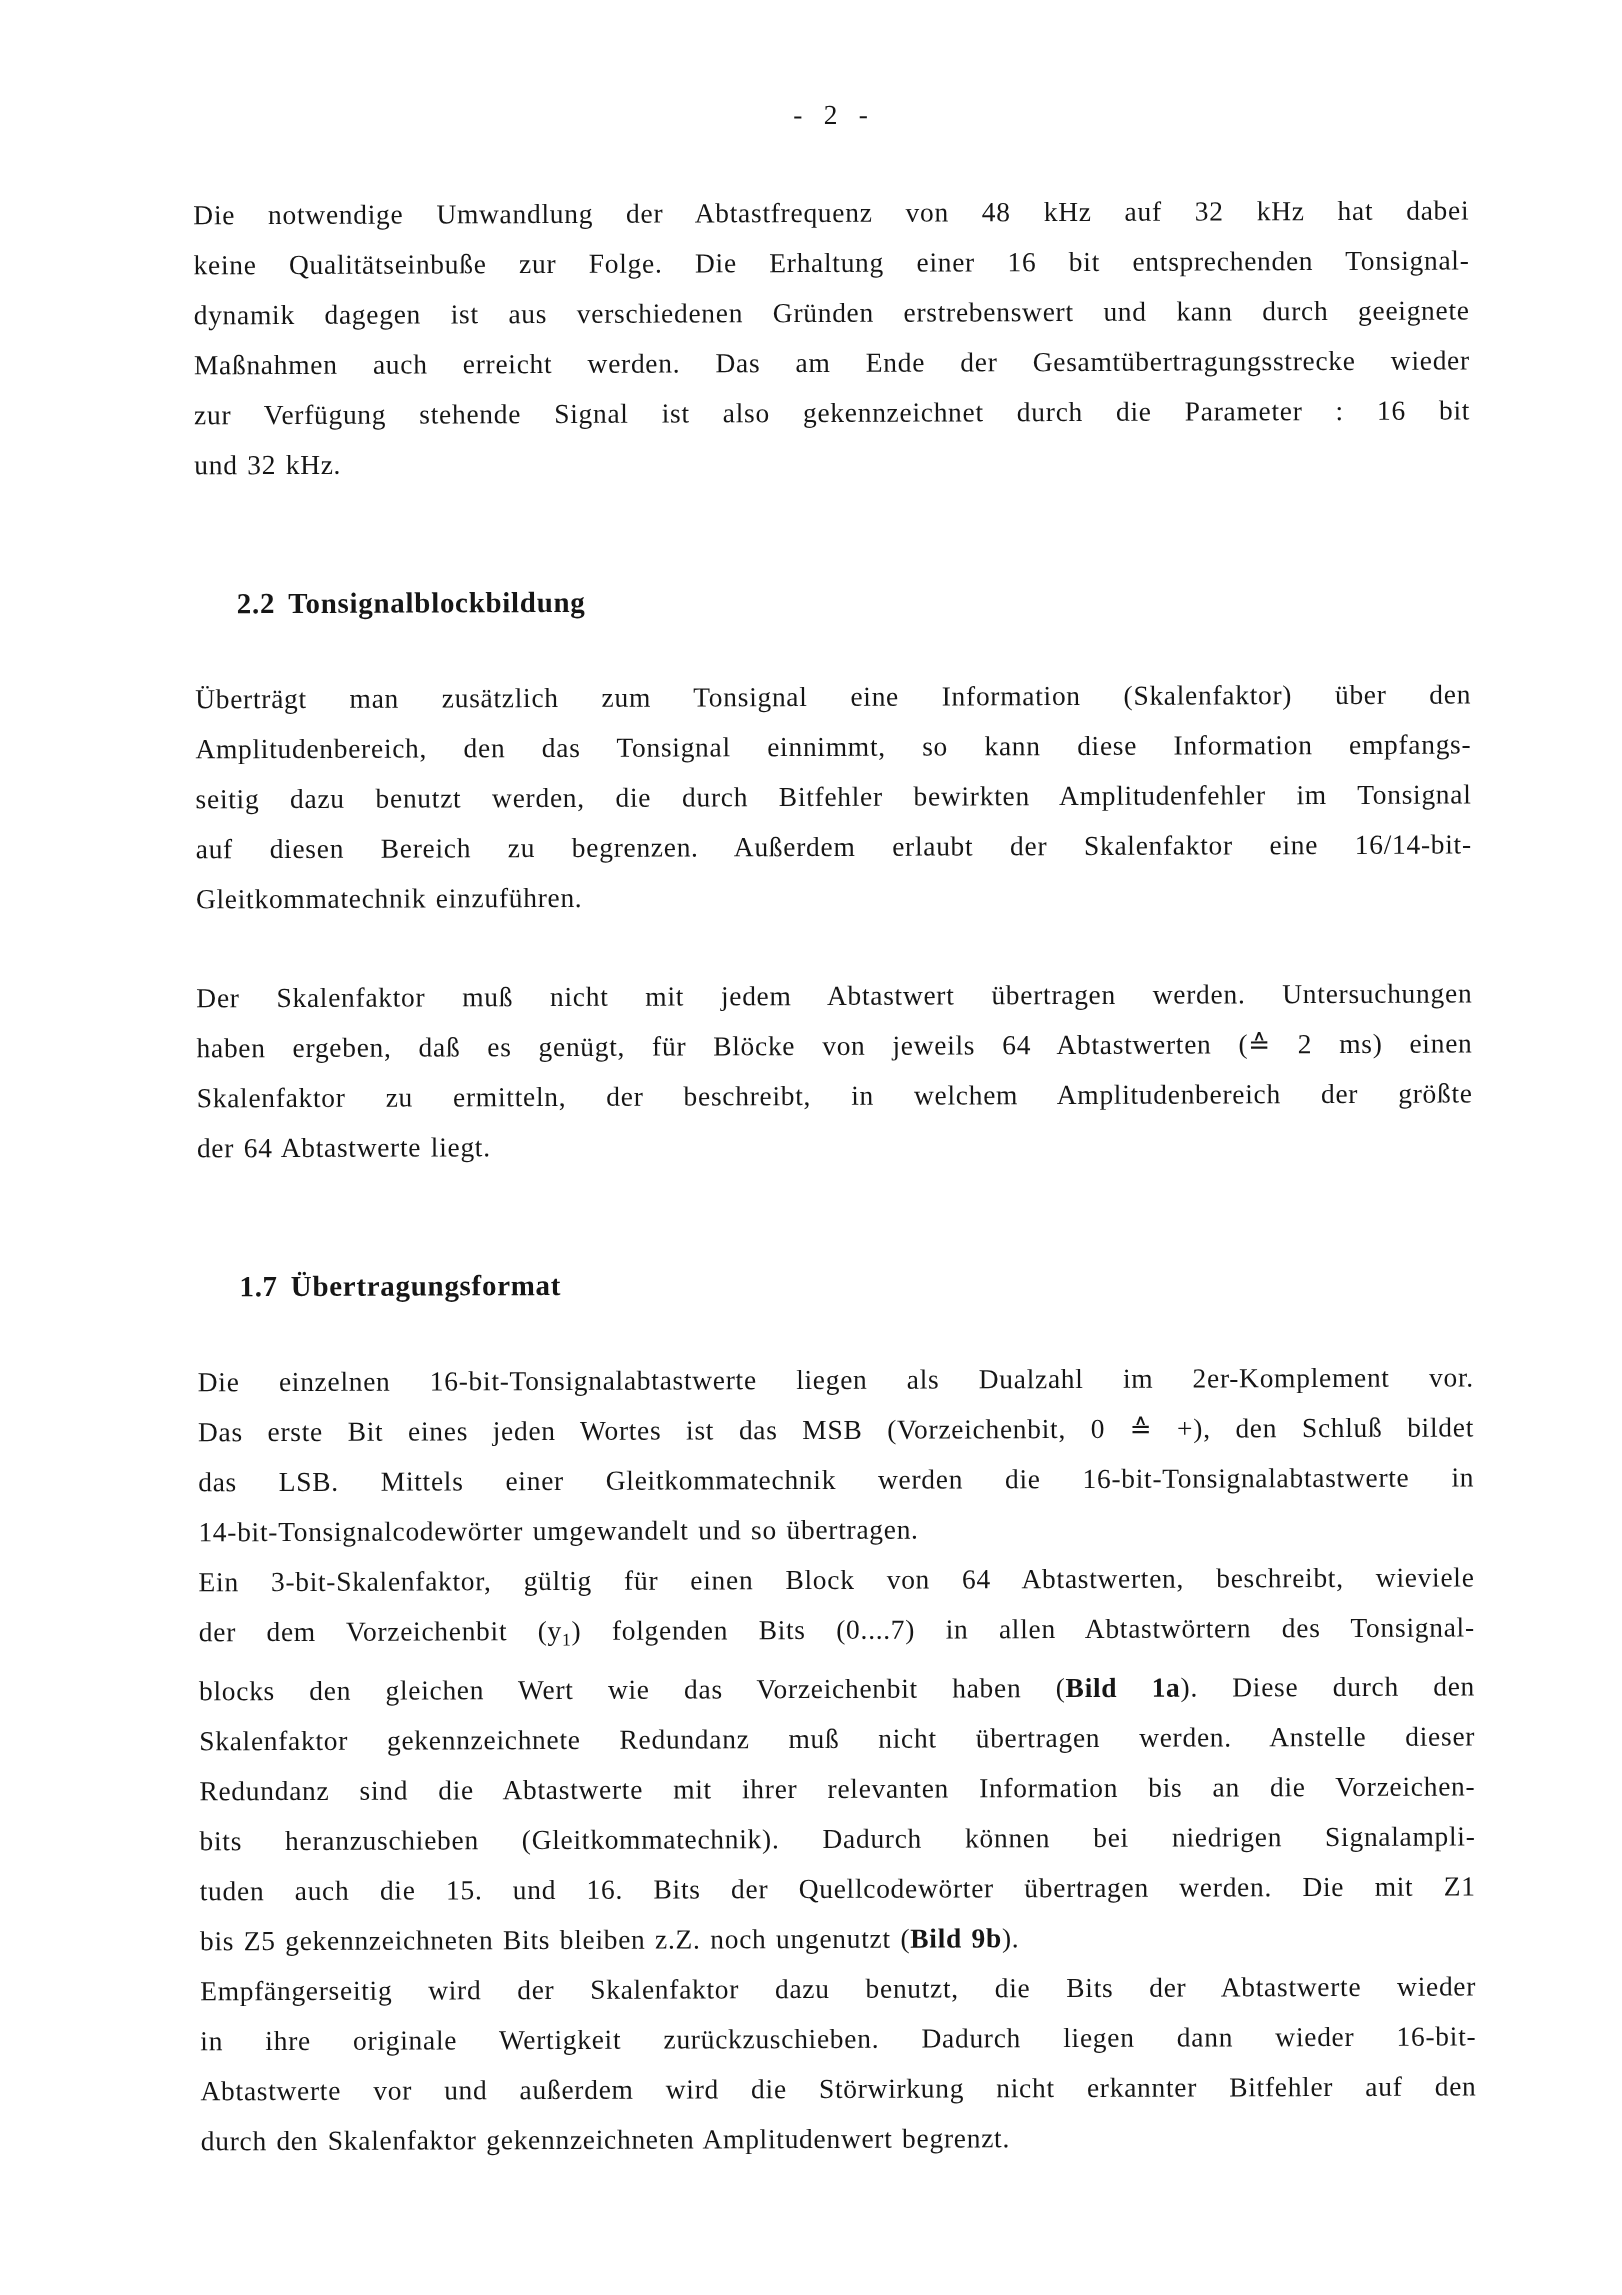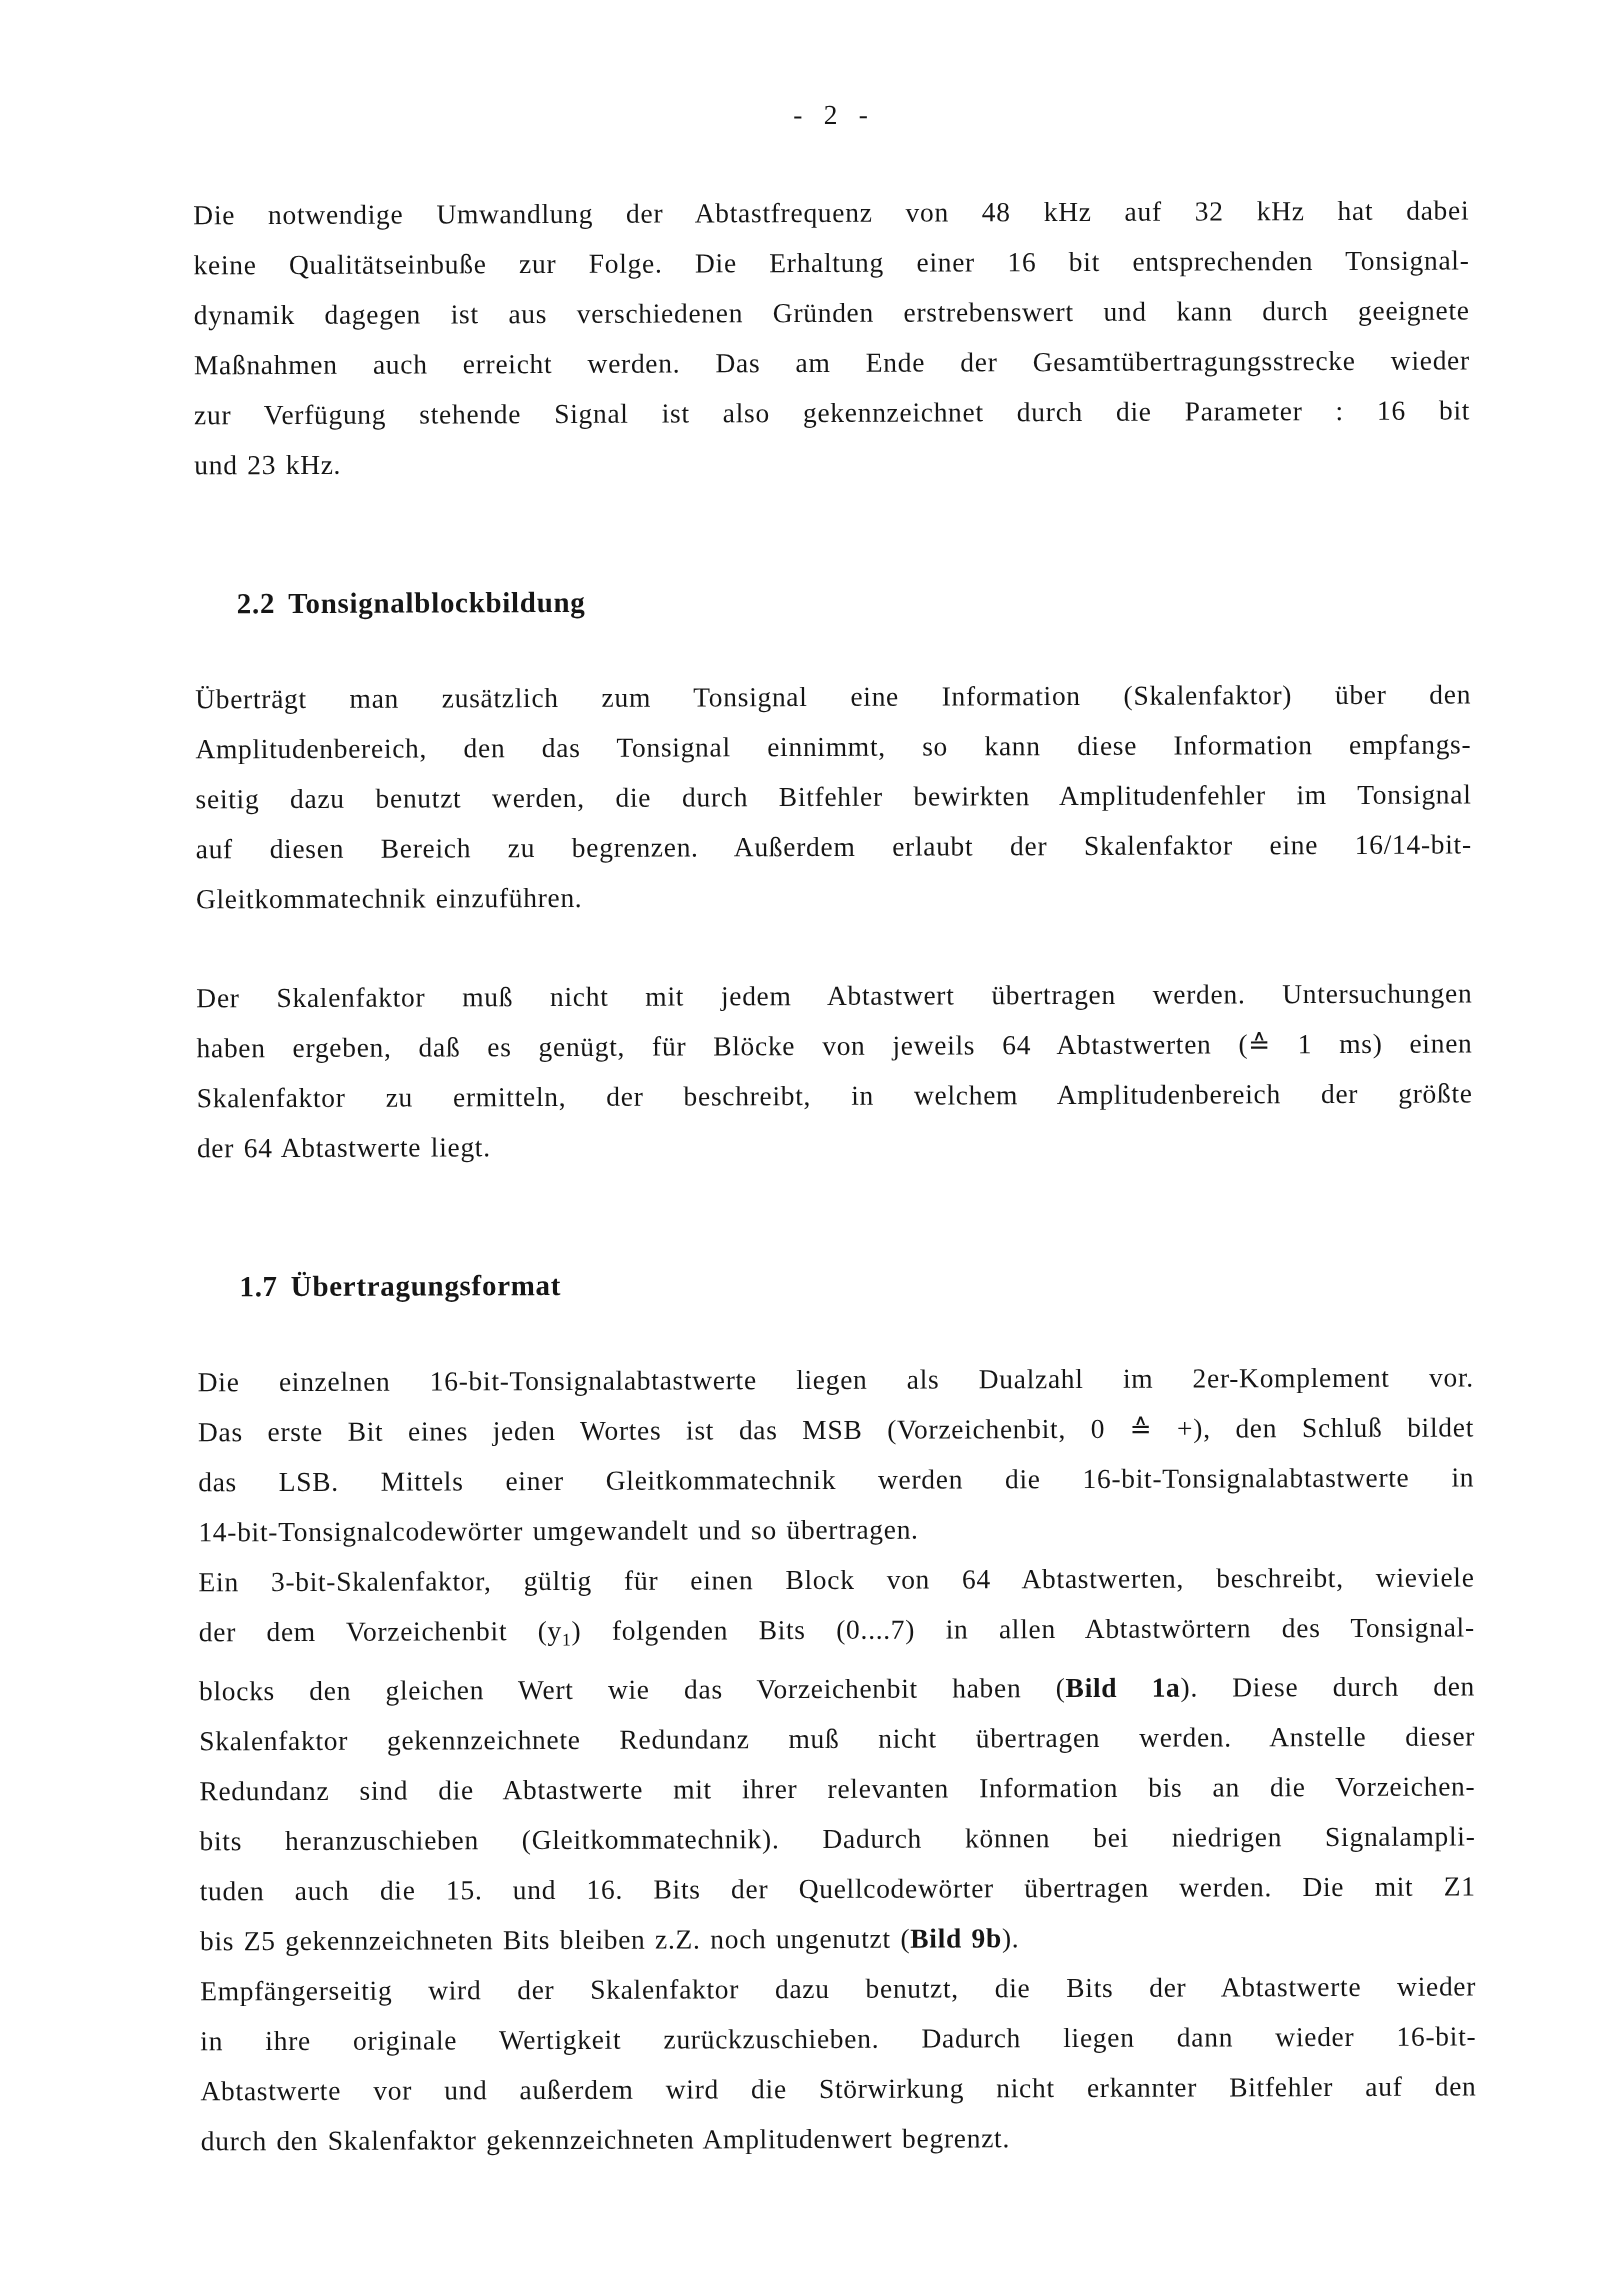--- a/index.html
+++ b/index.html
@@ -72,33 +72,33 @@
 <div class="page">
   <div class="sheet">
     <div class="page-number">- 2 -</div>
     <main>
         <div class="para">
           <div class="line just"><span>Die notwendige Umwandlung der Abtastfrequenz von 48 kHz auf 32 kHz hat dabei</span></div>
           <div class="line just"><span>keine Qualitätseinbuße zur Folge. Die Erhaltung einer 16 bit entsprechenden Tonsignal-</span></div>
           <div class="line just"><span>dynamik dagegen ist aus verschiedenen Gründen erstrebenswert und kann durch geeignete</span></div>
           <div class="line just"><span>Maßnahmen auch erreicht werden. Das am Ende der Gesamtübertragungsstrecke wieder</span></div>
           <div class="line just"><span>zur Verfügung stehende Signal ist also gekennzeichnet durch die Parameter : 16 bit</span></div>
-          <div class="line"><span>und 23 kHz.</span></div>
+          <div class="line"><span>und 32 kHz.</span></div>
         </div>
         <div class="heading"><span class="heading-number">2.2</span><span class="heading-title">Tonsignalblockbildung</span></div>
         <div class="para">
           <div class="line just"><span>Überträgt man zusätzlich zum Tonsignal eine Information (Skalenfaktor) über den</span></div>
           <div class="line just"><span>Amplitudenbereich, den das Tonsignal einnimmt, so kann diese Information empfangs-</span></div>
           <div class="line just"><span>seitig dazu benutzt werden, die durch Bitfehler bewirkten Amplitudenfehler im Tonsignal</span></div>
           <div class="line just"><span>auf diesen Bereich zu begrenzen. Außerdem erlaubt der Skalenfaktor eine 16/14-bit-</span></div>
           <div class="line"><span>Gleitkommatechnik einzuführen.</span></div>
         </div>
         <div class="para">
           <div class="line just"><span>Der Skalenfaktor muß nicht mit jedem Abtastwert übertragen werden. Untersuchungen</span></div>
-          <div class="line just"><span>haben ergeben, daß es genügt, für Blöcke von jeweils 64 Abtastwerten (</span><span class="sym">≙</span><span> 1 ms) einen</span></div>
+          <div class="line just"><span>haben ergeben, daß es genügt, für Blöcke von jeweils 64 Abtastwerten (</span><span class="sym">≙</span><span> 2 ms) einen</span></div>
           <div class="line just"><span>Skalenfaktor zu ermitteln, der beschreibt, in welchem Amplitudenbereich der größte</span></div>
           <div class="line"><span>der 64 Abtastwerte liegt.</span></div>
         </div>
         <div class="heading"><span class="heading-number">1.7</span><span class="heading-title">Übertragungsformat</span></div>
         <div class="para">
           <div class="line just"><span>Die einzelnen 16-bit-Tonsignalabtastwerte liegen als Dualzahl im 2er-Komplement vor.</span></div>
           <div class="line just"><span>Das erste Bit eines jeden Wortes ist das MSB (Vorzeichenbit, 0 </span><span class="sym">≙</span><span> +), den Schluß bildet</span></div>
           <div class="line just"><span>das LSB. Mittels einer Gleitkommatechnik werden die 16-bit-Tonsignalabtastwerte in</span></div>
           <div class="line"><span>14-bit-Tonsignalcodewörter umgewandelt und so übertragen.</span></div>
           <div class="line just"><span>Ein 3-bit-Skalenfaktor, gültig für einen Block von 64 Abtastwerten, beschreibt, wieviele</span></div>

